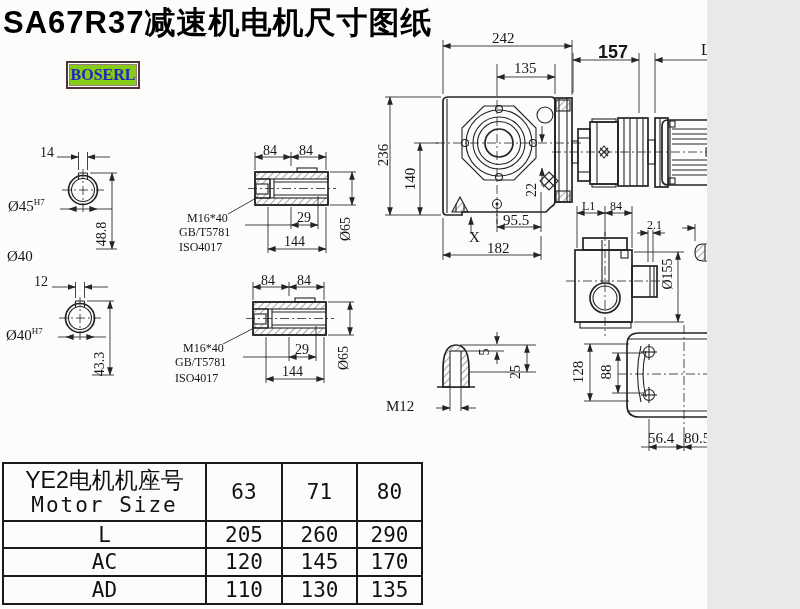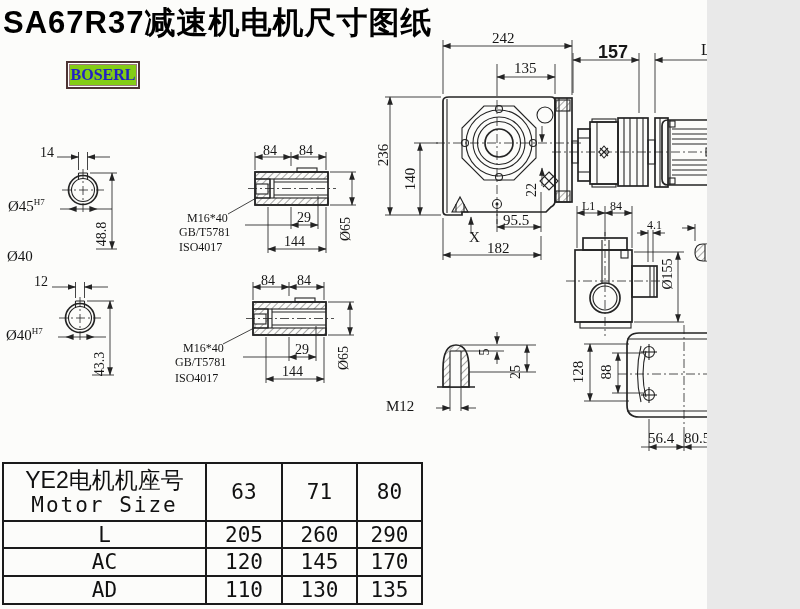--- a/index.html
+++ b/index.html
@@ -396,21 +396,21 @@
   <div class="t lg" style="left:503px;top:213px">95.5</div>
   <div class="t lg" style="left:469px;top:230px">X</div>
   <div class="t lg" style="left:487px;top:241px">182</div>
 
   <div class="t ctr" style="left:584px;top:42px;width:44px;font:bold 18px 'Liberation Sans',sans-serif">157</div>
   <div class="t" style="left:701px;top:42px;font-size:16px">L</div>
   <div class="t v" style="left:752px;top:144px;font-size:17px">AC</div>
 
   <div class="t sm" style="left:582px;top:200px">L1</div>
   <div class="t sm" style="left:610px;top:200px">84</div>
-  <div class="t sm" style="left:647px;top:219px">4.1</div>
+  <div class="t sm" style="left:647px;top:219px">2.1</div>
   <div class="t sm" style="left:735px;top:214px">20</div>
   <div class="t v" style="left:638px;top:267px">Ø155</div>
   <div class="t v" style="left:697px;top:278px">M12</div>
 
   <div class="t v" style="left:455px;top:345px">5</div>
   <div class="t v" style="left:486px;top:365px">25</div>
   <div class="t lg u" style="left:386px;top:399px">M12</div>
 
   <div class="t v lg" style="left:548px;top:365px">128</div>
   <div class="t v lg" style="left:576px;top:365px">88</div>

